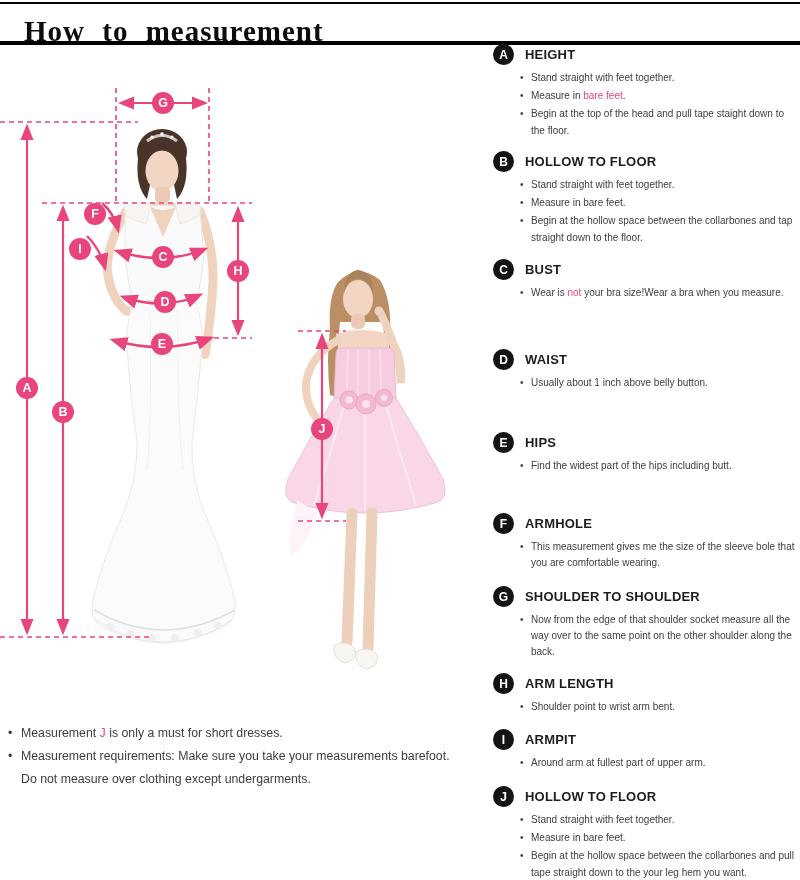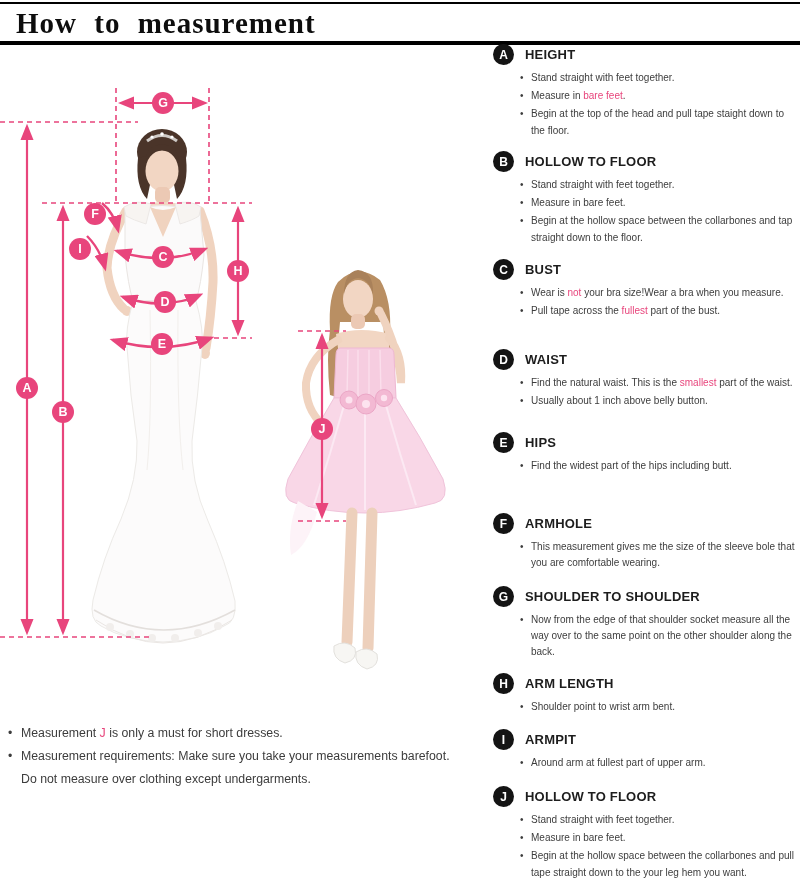--- a/index.html
+++ b/index.html
@@ -1,19 +1,19 @@
 <!DOCTYPE html>
 <html><head>
 <meta charset="utf-8">
 <style>
   html,body{margin:0;padding:0;background:#fff;}
   .page{position:relative;width:800px;height:880px;background:#ffffff;overflow:hidden;
         font-family:"Liberation Sans",sans-serif;color:#3d3d3d;}
   .top-rule{position:absolute;top:2px;left:0;width:100%;height:2px;background:#000;}
-  h1.title{position:absolute;top:7px;left:16px;margin:0;font-family:"Liberation Serif",serif;
+  h1.title{position:absolute;top:7px;left:16px;margin:8px;font-family:"Liberation Serif",serif;
         font-size:29px;font-weight:bold;color:#0d0d0d;letter-spacing:1px;word-spacing:9px;}
   .title-rule{position:absolute;top:41px;left:0;width:100%;height:4px;background:#000;}
 
   
   svg.diagram{position:absolute;top:0;left:0;}
 
   
   .notes{position:absolute;left:8px;top:722px;width:480px;}
   .note-line{position:relative;font-size:12.3px;line-height:23px;color:#3c3c3c;padding-left:13px;}
   .note-line.b::before{content:"\2022";position:absolute;left:0;top:0;color:#3c3c3c;}
@@ -213,31 +213,29 @@
         </ul>
   </section>
 
   <section class="sec">
     <div class="sec-head">
       <span class="badge">C</span>
       <h2 class="sec-title">BUST</h2>
     </div>
     <ul class="sec-bullets">
           <li><span>Wear is </span><span class="hl">not</span><span> your bra size!Wear a bra when you measure.</span></li>
-          <li><span>Pull tape across the </span><span class="hl">fullest</span><span> part of the bust.</span></li>
         </ul>
   </section>
 
   <section class="sec">
     <div class="sec-head">
       <span class="badge">D</span>
       <h2 class="sec-title">WAIST</h2>
     </div>
     <ul class="sec-bullets">
-          <li><span>Find the natural waist. This is the </span><span class="hl">smallest</span><span> part of the waist.</span></li>
           <li><span>Usually about 1 inch above belly button.</span></li>
         </ul>
   </section>
 
   <section class="sec">
     <div class="sec-head">
       <span class="badge">E</span>
       <h2 class="sec-title">HIPS</h2>
     </div>
     <ul class="sec-bullets">

